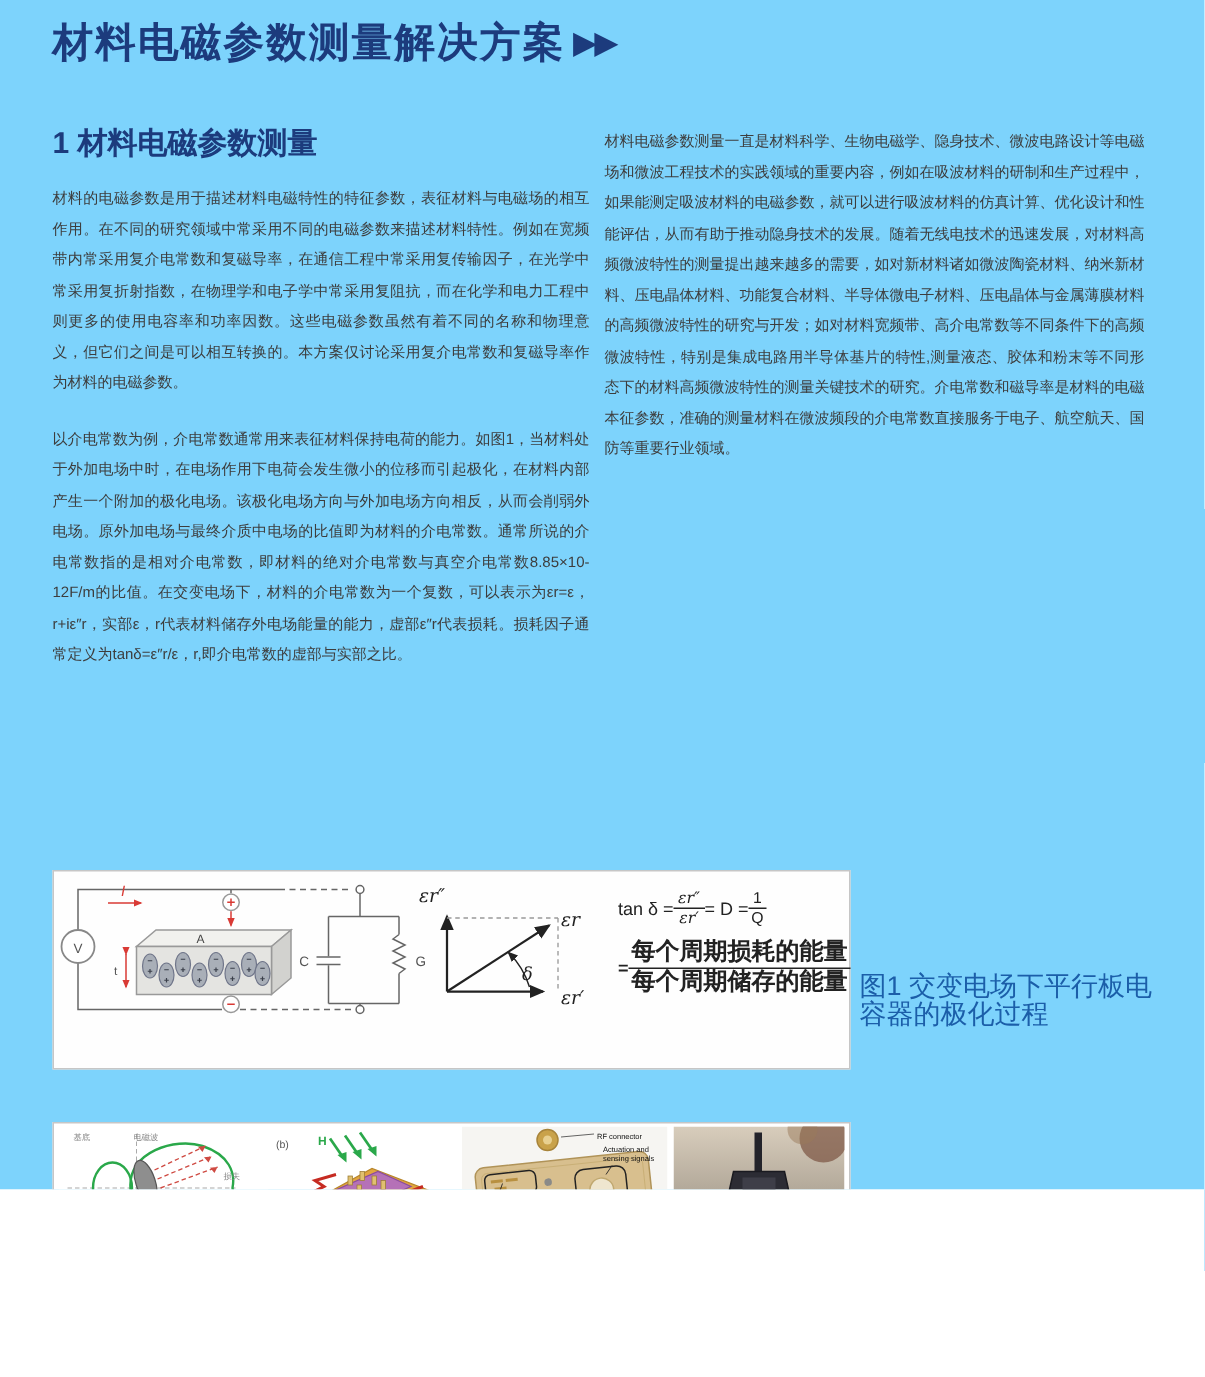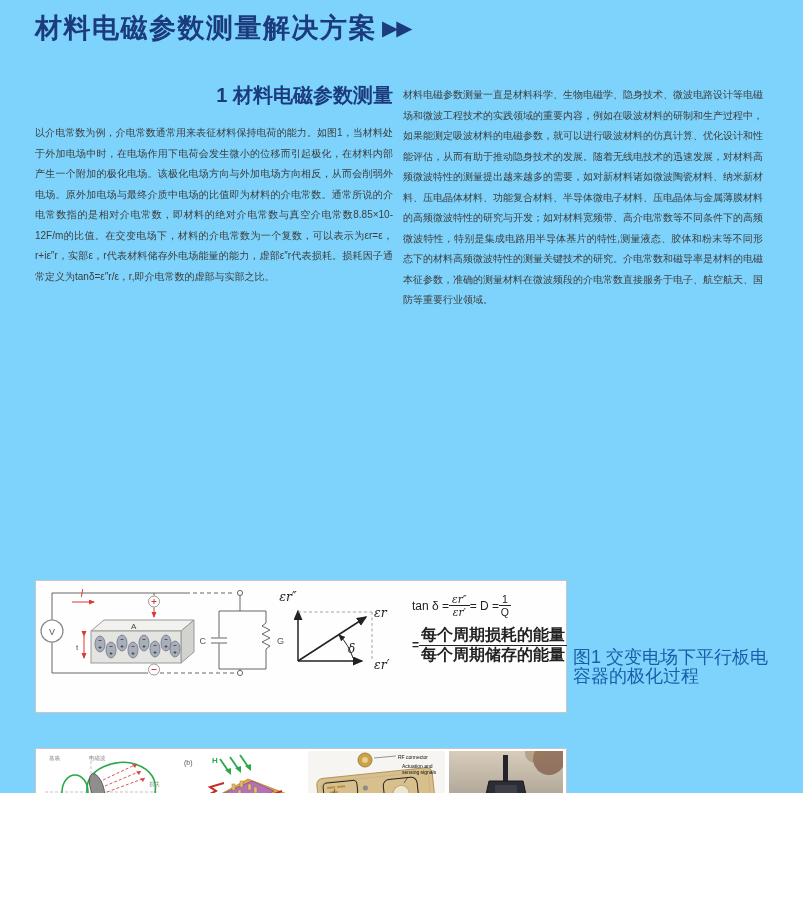--- a/index.html
+++ b/index.html
@@ -4,21 +4,21 @@
 <style>
   html,body { margin:0; padding:0; background:#fff; }
   .page { position:relative; width:803px; height:793px; background:#7dd3fc; overflow:hidden;
           font-family:"Liberation Sans","DejaVu Sans",sans-serif; }
   .doc-title { position:absolute; left:35px; top:10px; margin:0; font-size:27px; font-weight:bold;
                color:#1c3b7d; letter-spacing:1.5px; }
   .doc-title .arrows { font-size:21px; letter-spacing:-2px; margin-left:5px; vertical-align:2px; }
   .col { position:absolute; }
   .col-left  { left:35px;  top:82px; width:358px; }
   .col-right { left:403px; top:82px; width:360px; }
-  .sec-heading { margin:0 0 14px 0; font-size:20px; font-weight:bold; color:#1c3b7d;text-align:right; }
+  .sec-heading { margin:0 0 14px 0; font-size:20px; font-weight:bold; color:#1c3b7d; }
   .col p { margin:0 0 17px 0; font-size:10px; line-height:20.5px; text-align:justify; color:#3d3d3d; }
   .col-right p { margin-top:3px; }
 
   .fig1 { position:absolute; left:35px; top:580px; width:530px; height:131px;
           border:1px solid #c6c6c6; background:#fefefe; }
   .f1-svg { position:absolute; left:0; top:0; width:530px; height:131px; }
   .f1-formula { position:absolute; left:376px; top:12px; width:152px; color:#222; }
   .frow { display:flex; align-items:center; gap:0; font-size:12px; }
   .frac { display:inline-flex; flex-direction:column; align-items:center; line-height:1.15; }
   .frac .num { border-bottom:1px solid #222; padding:0 3px; }
@@ -46,20 +46,21 @@
 </style>
 </head>
 <body>
 
 <div class="page">
 
   <h1 class="doc-title"><span>材料电磁参数测量解决方案</span><span class="arrows">▶▶</span></h1>
 
   <div class="col col-left">
     <h2 class="sec-heading">1 材料电磁参数测量</h2>
+    <p>材料的电磁参数是用于描述材料电磁特性的特征参数，表征材料与电磁场的相互作用。在不同的研究领域中常采用不同的电磁参数来描述材料特性。例如在宽频带内常采用复介电常数和复磁导率，在通信工程中常采用复传输因子，在光学中常采用复折射指数，在物理学和电子学中常采用复阻抗，而在化学和电力工程中则更多的使用电容率和功率因数。这些电磁参数虽然有着不同的名称和物理意义，但它们之间是可以相互转换的。本方案仅讨论采用复介电常数和复磁导率作为材料的电磁参数。</p>
     <p>以介电常数为例，介电常数通常用来表征材料保持电荷的能力。如图1，当材料处于外加电场中时，在电场作用下电荷会发生微小的位移而引起极化，在材料内部产生一个附加的极化电场。该极化电场方向与外加电场方向相反，从而会削弱外电场。原外加电场与最终介质中电场的比值即为材料的介电常数。通常所说的介电常数指的是相对介电常数，即材料的绝对介电常数与真空介电常数8.85×10-12F/m的比值。在交变电场下，材料的介电常数为一个复数，可以表示为εr=ε，r+iε″r，实部ε，r代表材料储存外电场能量的能力，虚部ε″r代表损耗。损耗因子通常定义为tanδ=ε″r/ε，r,即介电常数的虚部与实部之比。</p>
   </div>
 
   <div class="col col-right">
     <p>材料电磁参数测量一直是材料科学、生物电磁学、隐身技术、微波电路设计等电磁场和微波工程技术的实践领域的重要内容，例如在吸波材料的研制和生产过程中，如果能测定吸波材料的电磁参数，就可以进行吸波材料的仿真计算、优化设计和性能评估，从而有助于推动隐身技术的发展。随着无线电技术的迅速发展，对材料高频微波特性的测量提出越来越多的需要，如对新材料诸如微波陶瓷材料、纳米新材料、压电晶体材料、功能复合材料、半导体微电子材料、压电晶体与金属薄膜材料的高频微波特性的研究与开发；如对材料宽频带、高介电常数等不同条件下的高频微波特性，特别是集成电路用半导体基片的特性,测量液态、胶体和粉末等不同形态下的材料高频微波特性的测量关键技术的研究。介电常数和磁导率是材料的电磁本征参数，准确的测量材料在微波频段的介电常数直接服务于电子、航空航天、国防等重要行业领域。</p>
   </div>
 
   <div class="fig1">
     <svg class="f1-svg" viewBox="0 0 530 131">
       <defs>

